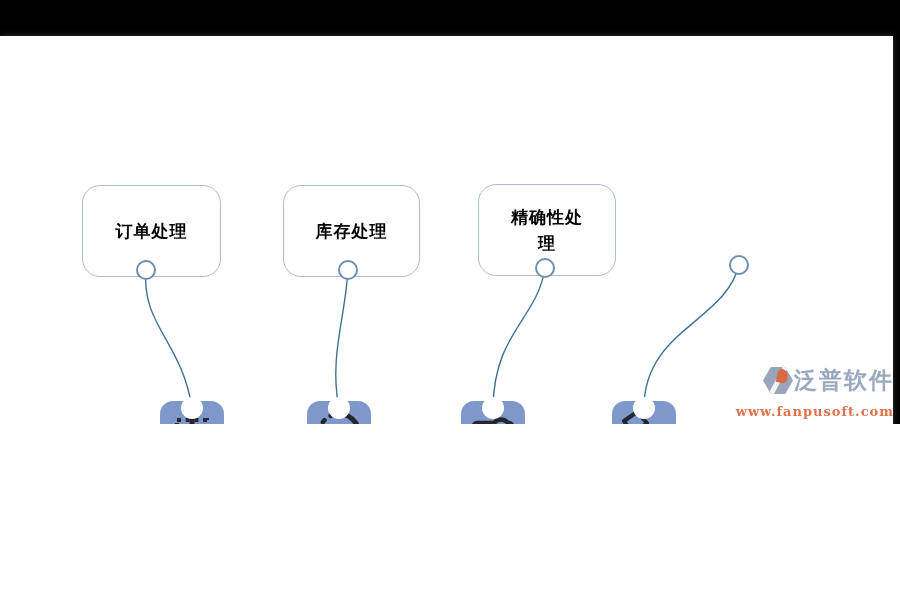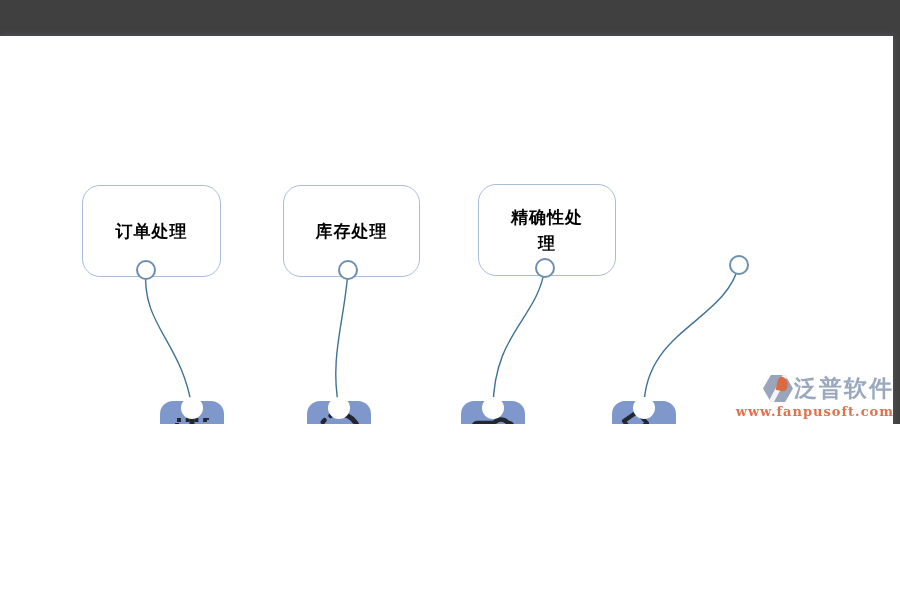--- a/index.html
+++ b/index.html
@@ -1,17 +1,17 @@
 <!DOCTYPE html>
 <html><head>
 <meta charset="utf-8">
 <style>
   html,body{margin:0;padding:0;}
   body{width:900px;height:600px;overflow:hidden;font-family:"Liberation Sans",sans-serif;}
-  .stage{position:relative;width:900px;height:424px;background:#404040;overflow:hidden;}
+  .stage{position:relative;width:900px;height:424px;background:#000000;overflow:hidden;}
   .page{position:absolute;left:0;top:36px;width:893px;height:509px;background:#ffffff;
         box-shadow:0 0 7px rgba(110,115,128,.45);}
   .connectors{position:absolute;left:0;top:0;width:900px;height:600px;pointer-events:none;}
   .node{position:absolute;background:#ffffff;border:1px solid #a8bdd8;border-radius:18px;
         display:flex;flex-direction:column;align-items:center;justify-content:center;
         font-family:"DejaVu Serif","Liberation Serif",serif;font-weight:bold;font-size:17px;
         color:#000;line-height:26px;letter-spacing:1px;text-align:center;}
   .port{position:absolute;width:20px;height:20px;border-radius:50%;background:#ffffff;
         border:2px solid #6d8fae;box-sizing:border-box;}
   .tile{position:absolute;width:64px;height:64px;background:#7f98cc;border-radius:13px;}
@@ -21,21 +21,21 @@
   .wm-top{display:flex;align-items:center;gap:1px;}
   .wm-logo{width:30px;height:28px;background:#98a5bb;position:relative;
            clip-path:polygon(26% 2%,74% 2%,100% 50%,74% 98%,26% 98%,0 50%);}
   .wm-logo::before{content:"";position:absolute;left:12px;top:-4px;width:5px;height:38px;
            background:#f3f4f6;transform:rotate(28deg);}
   .wm-swoosh{position:absolute;left:14px;top:2px;width:11px;height:14px;background:#d96a41;
            border-radius:65% 100% 60% 0;transform:rotate(12deg);}
   .wm-brand{font-family:"DejaVu Serif","Liberation Serif",serif;font-weight:bold;font-size:23px;
            color:#9aa8bf;letter-spacing:2px;}
   .wm-url{font-family:"DejaVu Serif","Liberation Serif",serif;font-weight:bold;font-size:13px;
-           color:#e0714a;letter-spacing:1px;margin-top:0px;}
+           color:#e0714a;letter-spacing:1px;margin-top:8px;}
 </style>
 </head>
 <body>
 
 <div class="stage">
   <div class="page"></div>
 
   <svg class="connectors" viewBox="0 0 900 600" fill="none" stroke="#3f7293" stroke-width="1.4">
     <path d="M146 270 C141 325 182 342 192 408"></path>
     <path d="M348 270 C345 320 329 357 339 408"></path>

